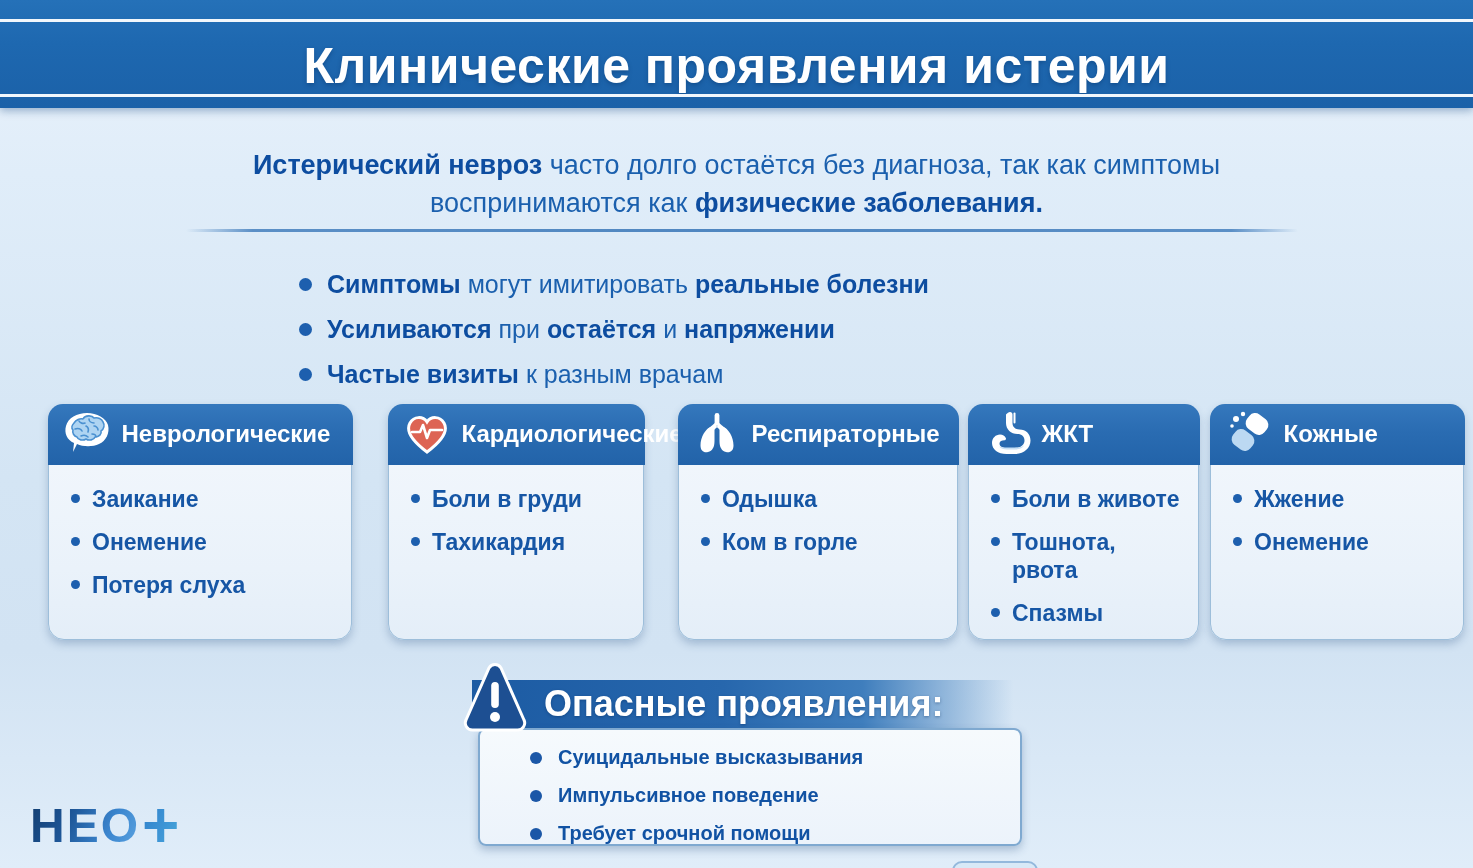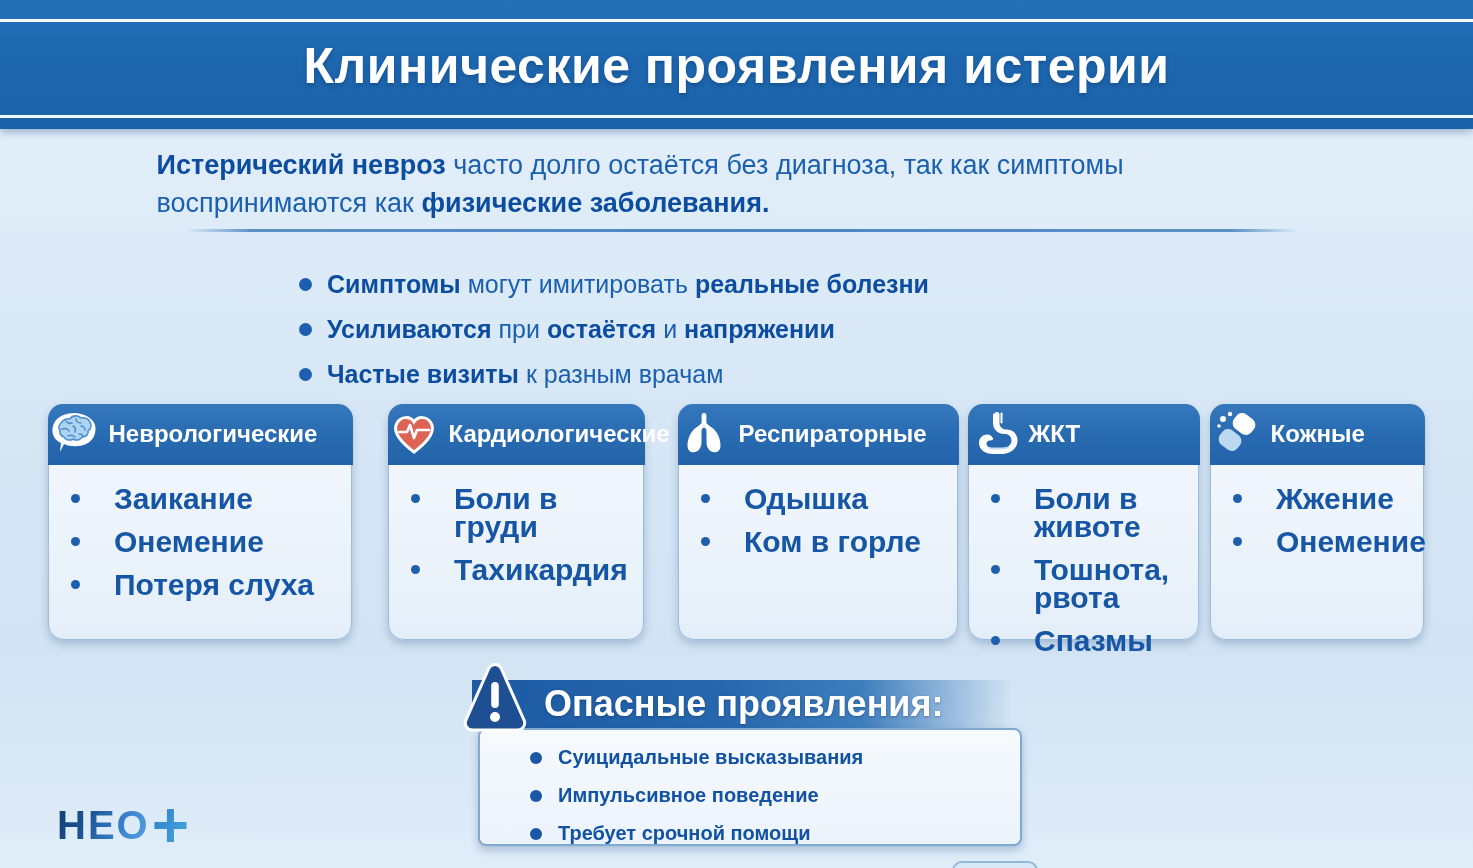--- a/index.html
+++ b/index.html
@@ -8,37 +8,37 @@
     font-family:"Liberation Sans","DejaVu Sans",sans-serif;
     background:#d8e8f6;
   }
   .page{
     position:relative;width:1473px;height:868px;
     background:linear-gradient(180deg,#eaf2fb 0%,#e0edf9 20%,#d4e5f4 55%,#d2e3f3 75%,#e0edf9 100%);
   }
 
   
   .title-band{
-    position:absolute;left:0;top:0;width:1473px;height:129px;
+    position:absolute;left:0;top:0;width:1473px;height:108px;
     background:linear-gradient(180deg,#2571b8 0%,#1e68b0 40%,#1b61a8 100%);
     box-shadow:0 3px 8px rgba(10,60,120,.35);
   }
   .title-band::before{content:"";position:absolute;left:0;top:19px;width:100%;height:3px;background:#f2f7fc;}
   .title-band::after{content:"";position:absolute;left:0;bottom:11px;width:100%;height:3px;background:#f2f7fc;}
   .page-title{
     position:absolute;left:0;top:24px;width:100%;height:83px;
     display:flex;align-items:center;justify-content:center;
     color:#ffffff;font-size:50px;font-weight:700;letter-spacing:.5px;
     text-shadow:0 2px 4px rgba(0,40,90,.35);
   }
 
   
   .intro{
     position:absolute;top:146px;left:50%;transform:translateX(-50%);
-    width:1160px;font-size:27px;line-height:38px;color:#1b60ae;
+    width:1160px;text-align:center;font-size:27px;line-height:38px;color:#1b60ae;
   }
   .seg-b{font-weight:700;color:#0d4da0;}
   .seg-r{font-weight:400;color:#1b60ae;}
   .divider{
     position:absolute;top:229px;left:186px;width:1112px;height:3px;
     background:linear-gradient(90deg,rgba(110,155,205,0) 0%,#5b8fc6 6%,#4f86c0 50%,#5b8fc6 94%,rgba(110,155,205,0) 100%);
     border-radius:2px;
   }
 
   
@@ -51,33 +51,33 @@
     position:absolute;top:404px;height:236px;border-radius:16px;
     background:linear-gradient(180deg,#f4f8fd 0%,#eaf2fa 70%,#e4eef8 100%);
     border:1.5px solid #9dbeda;
     box-shadow:0 4px 8px rgba(40,80,130,.28);
     box-sizing:border-box;
   }
   .card-head{
     position:absolute;left:-1.5px;top:-1.5px;right:-1.5px;height:61px;
     border-radius:15px 15px 0 0;
     background:linear-gradient(180deg,#3578bd 0%,#2a6cb2 45%,#2263a9 100%);
-    display:flex;align-items:center;padding-left:0;box-sizing:border-box;
+    display:flex;align-items:center;padding-left:13px;box-sizing:border-box;
   }
   .card-icon{flex:0 0 auto;width:52px;height:48px;display:flex;align-items:center;justify-content:center;}
   .card-title{color:#ffffff;font-size:24px;font-weight:700;margin-left:9px;white-space:nowrap;}
   .card-items{list-style:none;margin:0;padding:80px 14px 0 22px;}
-  .card-items li{display:flex;align-items:flex-start;margin-bottom:15px;font-size:30px;line-height:28px;font-weight:700;color:#1656a5;gap:22px;}
+  .card-items li{display:flex;align-items:flex-start;margin-bottom:15px;font-size:23px;line-height:28px;font-weight:700;color:#1656a5;}
   .ci-dot{flex:0 0 9px;width:9px;height:9px;border-radius:50%;background:#1d5fae;margin:9px 12px 0 0;}
 
   #card-1{left:48px;width:304px;}
   #card-2{left:388px;width:256px;}
   #card-3{left:678px;width:280px;}
   #card-4{left:968px;width:231px;}
-  #card-5{left:1210px;width:214px;}
+  #card-5{left:1210px;width:254px;}
 
   
   .warning-band{
     position:absolute;left:472px;top:680px;width:558px;height:48px;
     background:linear-gradient(90deg,#1c5ba3 0%,#2767ad 45%,#3f7ebd 70%,rgba(190,215,240,0) 97%);
     display:flex;align-items:center;padding-left:72px;box-sizing:border-box;
   }
   .warning-title{color:#ffffff;font-size:36px;font-weight:700;text-shadow:0 1px 3px rgba(0,40,90,.4);}
   .warning-triangle{position:absolute;left:452px;top:660px;width:86px;height:78px;z-index:3;}
   .warning-card{
@@ -87,23 +87,23 @@
     box-shadow:0 4px 8px rgba(40,80,130,.3);
     padding:13px 10px 0 50px;
   }
   .warning-card ul{list-style:none;margin:0;padding:0;}
   .warning-card li{display:flex;align-items:flex-start;margin-bottom:9px;font-size:20px;line-height:29px;font-weight:700;color:#1152a3;}
   .wi-dot{flex:0 0 12px;width:12px;height:12px;border-radius:50%;background:#1b57a7;margin:9px 16px 0 0;}
 
   
   .logo{position:absolute;left:30px;top:788px;display:flex;align-items:center;}
   .logo-text{
-    font-size:40px;font-weight:800;letter-spacing:2px;
+    font-size:48px;font-weight:800;letter-spacing:2px;
     background:linear-gradient(115deg,#123c6e 0%,#1d5596 35%,#3b86cf 70%,#5ea6e2 100%);
-    -webkit-background-clip:text;background-clip:text;color:transparent;margin-left:27px;
+    -webkit-background-clip:text;background-clip:text;color:transparent;
   }
   .logo-plus{
     font-size:64px;font-weight:800;margin-left:2px;
     background:linear-gradient(115deg,#2d7ac8 0%,#3f97d6 60%,#49b0d9 100%);
     -webkit-background-clip:text;background-clip:text;color:transparent;
   }
 
   
   .bottom-sliver{
     position:absolute;left:952px;top:861px;width:86px;height:20px;

